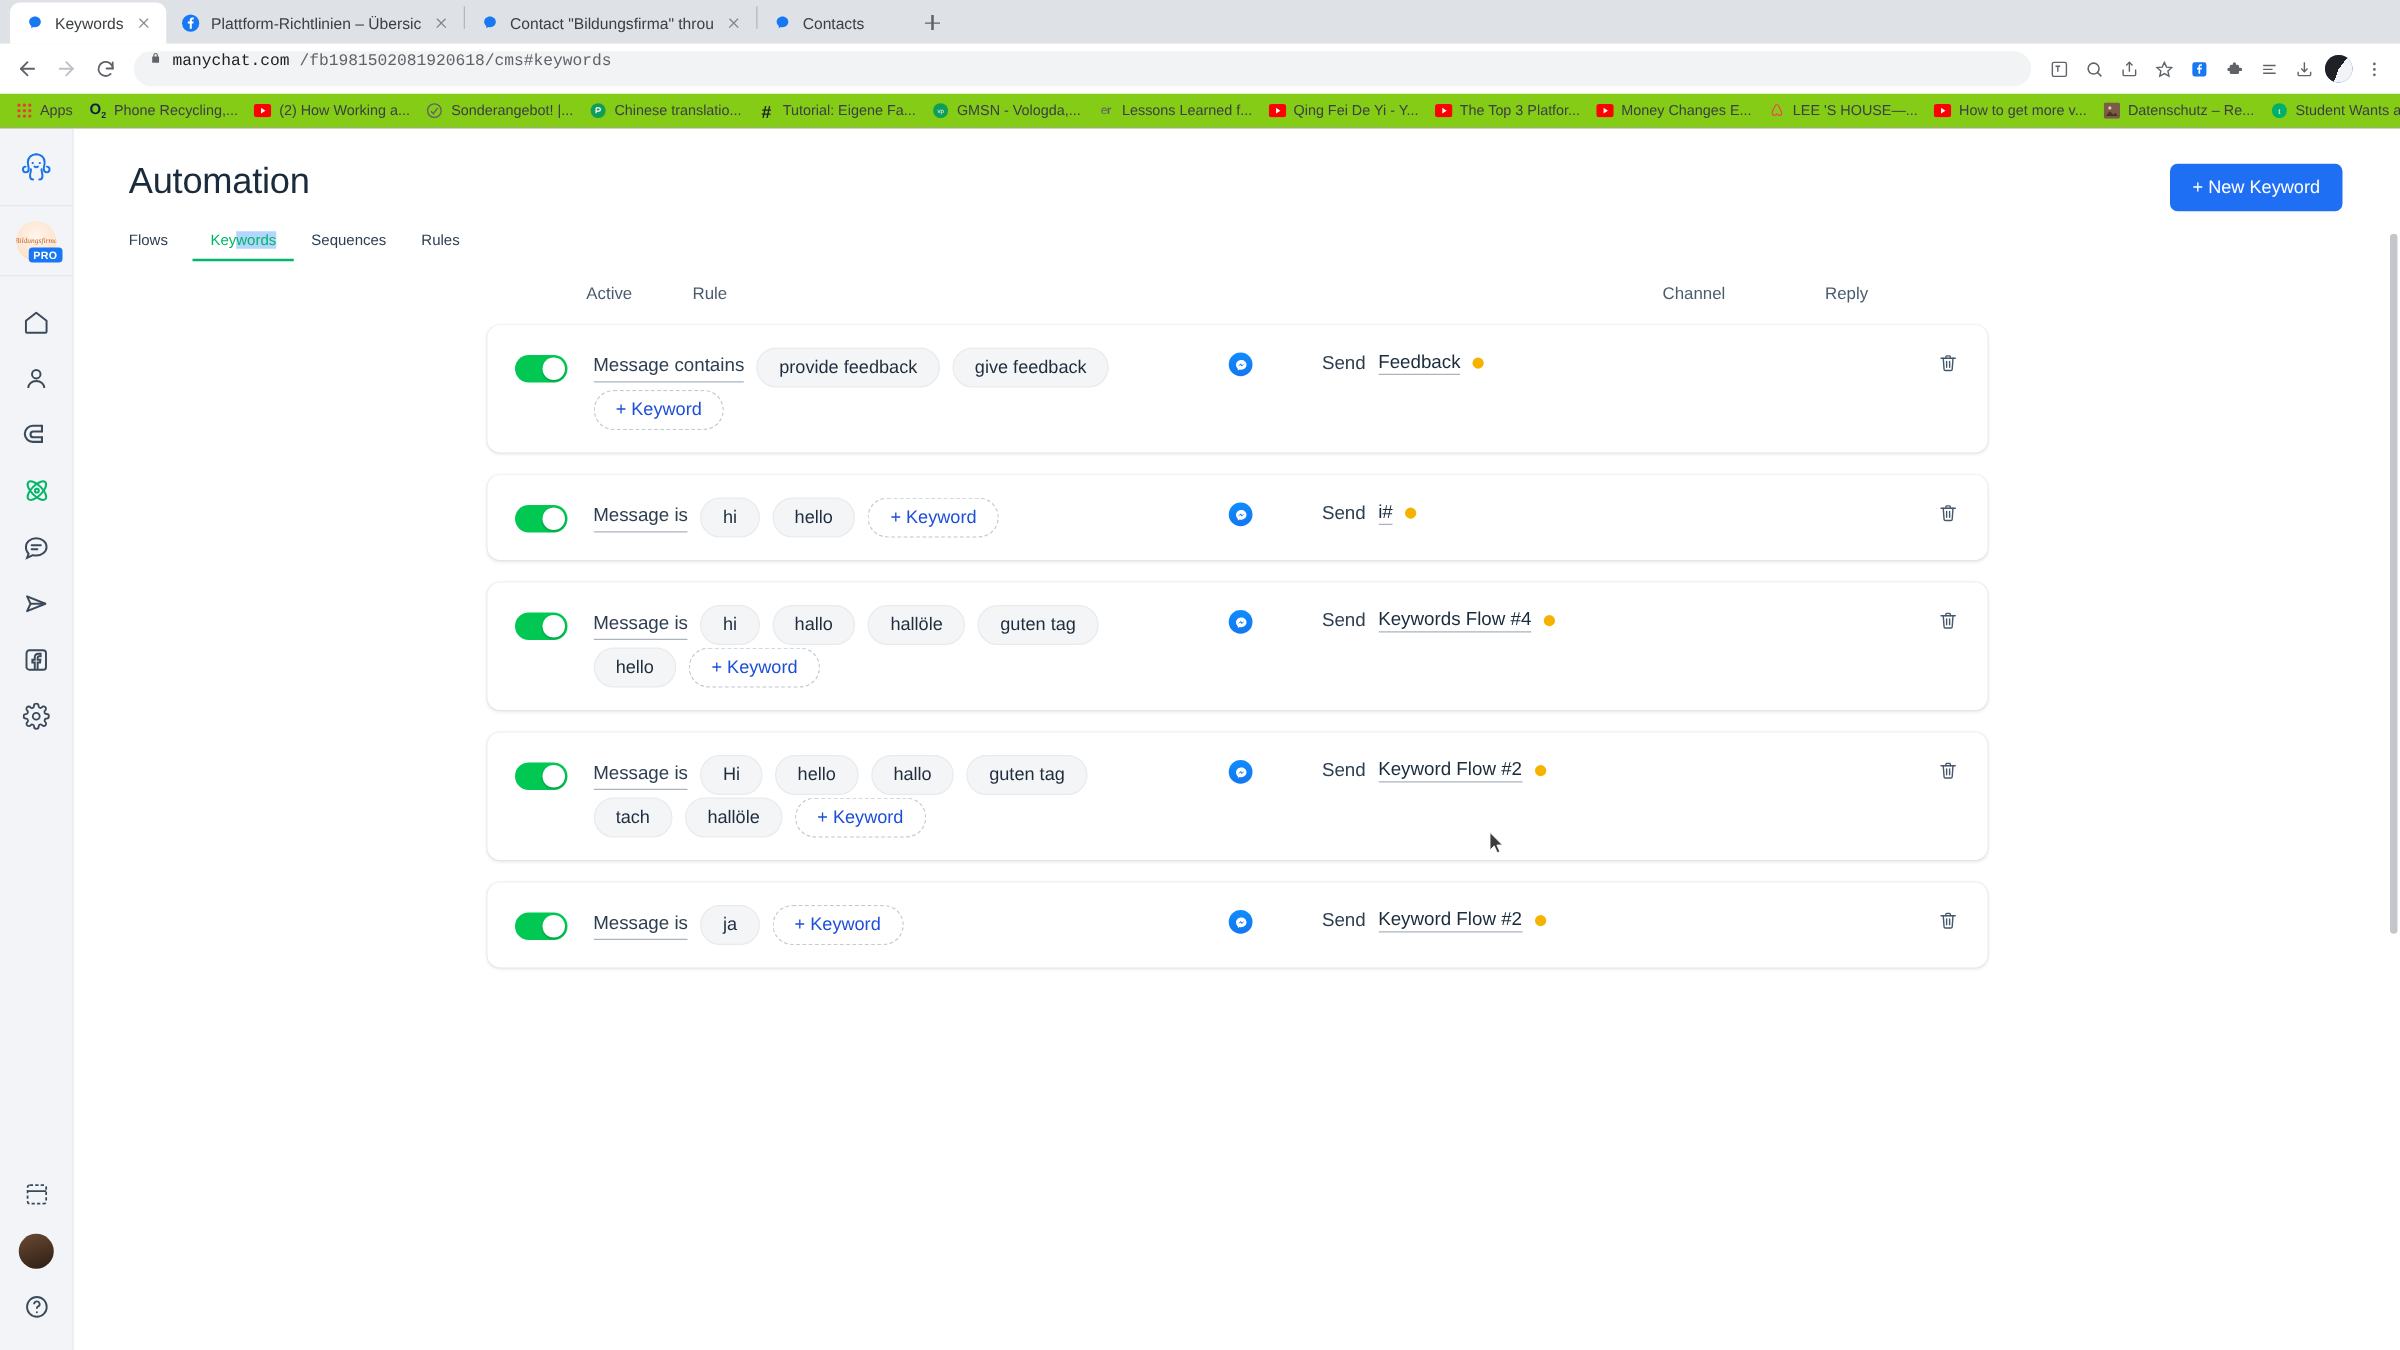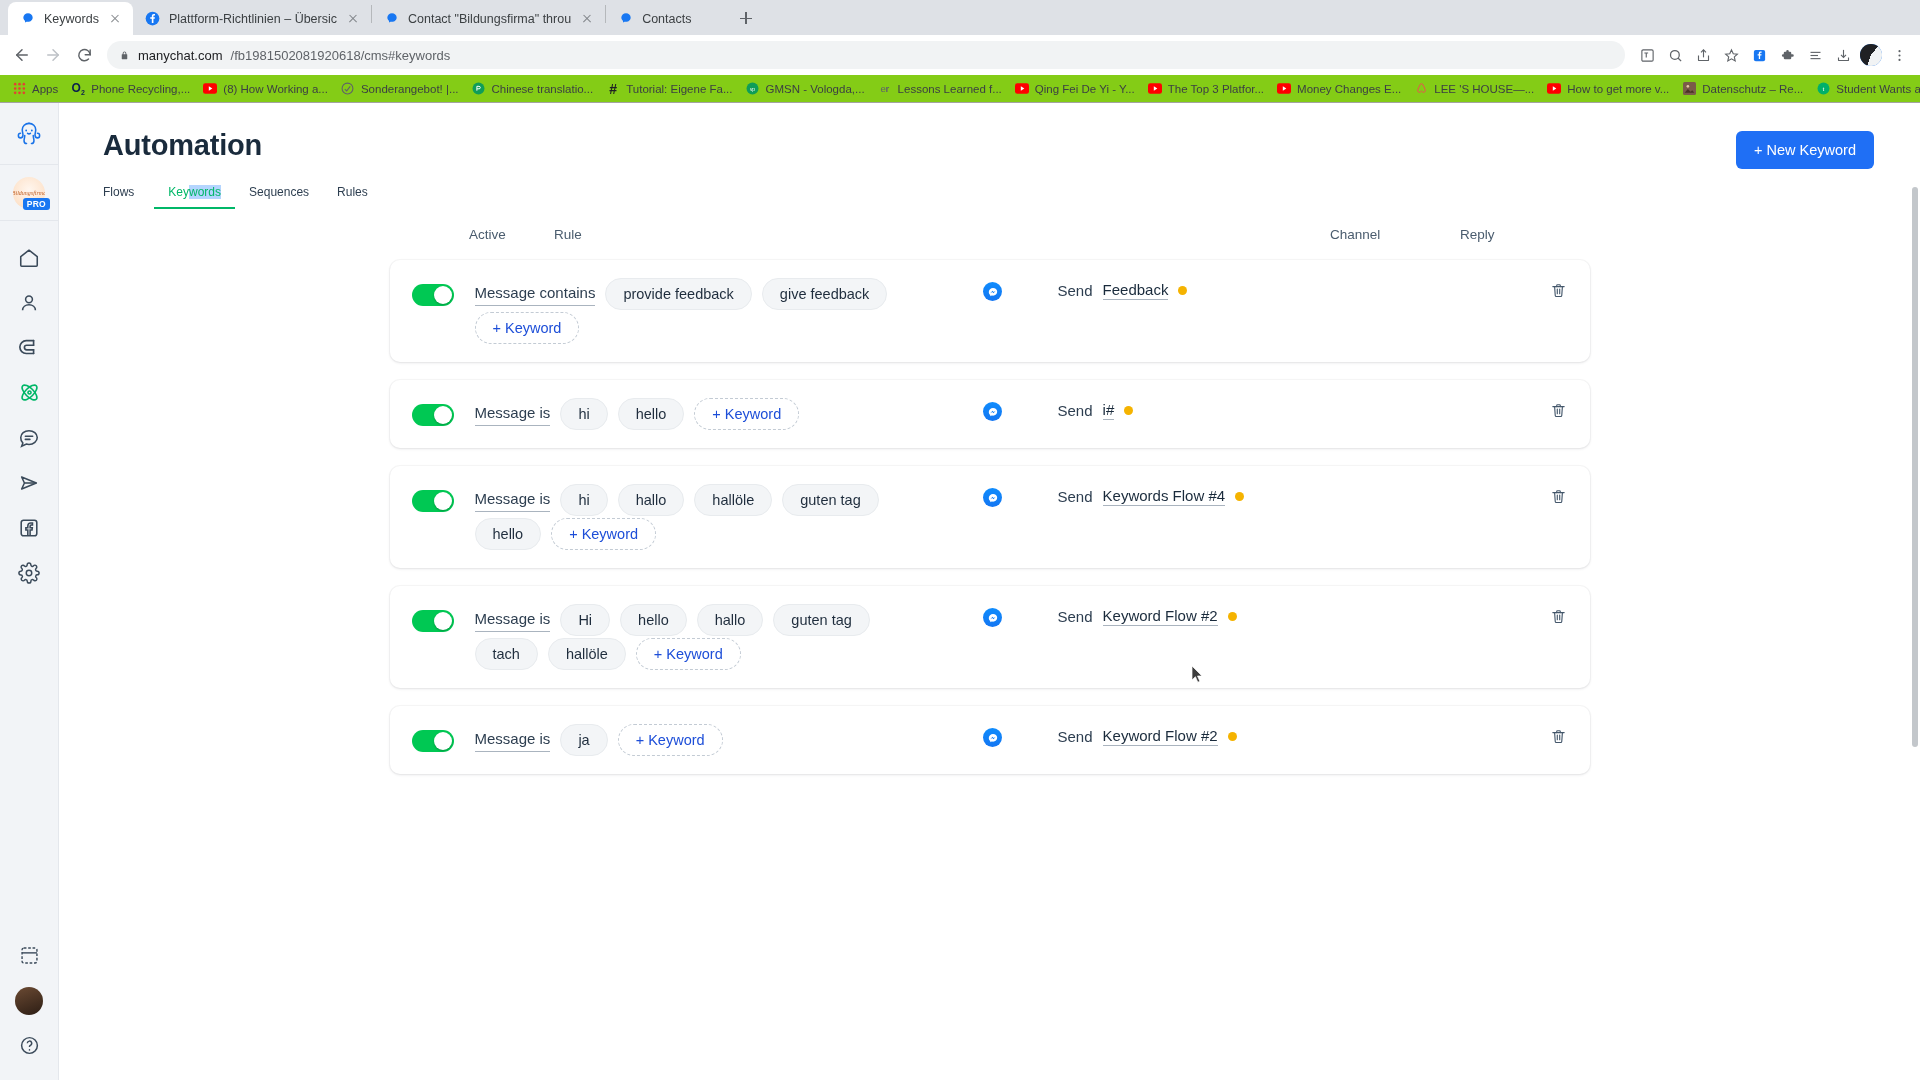--- a/index.html
+++ b/index.html
@@ -48,22 +48,22 @@
   .newtab::after { left: 13.2px; top: 8px; width: 1.6px; height: 12px; }
 
   .toolbar {
     height: 40px; background: #ffffff; display: flex; align-items: center;
     padding: 0 8px; gap: 3px; flex: 0 0 40px;
   }
   .navbtn { width: 28px; height: 28px; display:flex; align-items:center; justify-content:center; border-radius:50%; color:#5f6368; }
   .navbtn.disabled { color: #bdc1c6; }
   .omnibox {
     flex: 1; height: 28px; background: #f1f3f4; border-radius: 14px;
-    display: flex; align-items: center; padding: 0 12px; gap: 8px;
-    margin: 0 6px; font-size: 13px; color: #202124;
+    display: flex; padding: 0 12px; gap: 8px;
+    margin: 0 6px; font-size: 13px; color: #202124; font-family: Liberation Mono, monospace;
   }
   .omnibox .url-host { color: #202124; }
   .omnibox .url-path { color: #5f6368; }
   .tbicons { display: flex; align-items: center; gap: 2px; }
   .tbicon { width: 26px; height: 26px; display:flex; align-items:center; justify-content:center; color:#5f6368; }
   .avatar-chrome { width: 22px; height: 22px; border-radius: 50%; background: #1a73e8; position: relative; overflow: hidden; }
   .avatar-chrome::after { content:""; position:absolute; left:0; top:0; width:100%; height:100%;
      background: conic-gradient(from 200deg, #202124 0 55%, #f1f3f4 55% 100%); }
 
   .bookmarks {
@@ -101,21 +101,21 @@
   .sb-item { width: 59px; height: 45px; display:flex; align-items:center; justify-content:center; color:#3b4a5a; }
   .sb-item.active { color: #00b768; }
   .sb-bottom { margin-top: auto; display:flex; flex-direction:column; align-items:center; padding-bottom: 12px; gap: 0; }
   .sb-avatar { width: 28px; height: 28px; border-radius: 50%; overflow: hidden;
       background: linear-gradient(160deg,#6b4a33,#2c1d14); }
 
   .content { flex: 1; min-width: 0; position: relative; overflow: hidden; background: #fff; }
   .content-inner { position: absolute; inset: 0; overflow: hidden; }
 
   .page-head { padding: 26px 0 0 44px; display:flex; align-items:flex-start; }
-  .page-title { font-size: 29px; color: #1a2b3c; font-weight: bold; letter-spacing: -.2px; }
+  .page-title { font-size: 29px; color: #1a2b3c; font-weight: normal; letter-spacing: -.2px; }
   .new-kw-btn {
     margin-left: auto; margin-right: 46px; margin-top: 2px;
     background: #1f6ff5; color: #fff; border: none; border-radius: 6px;
     padding: 0 18px; height: 38px; font-size: 14.5px; font-family: inherit;
     display: flex; align-items: center; white-space: nowrap;
   }
 
   .tabs { padding-left: 44px; display: flex; gap: 0; margin-top: 16px; }
   .ntab { padding: 0 14px 10px 14px; font-size: 12px; color: #2d3e50; position: relative; white-space: nowrap; }
   .ntab:first-child { padding-left: 0; margin-right: 6px; }
@@ -355,21 +355,21 @@
         </span>
         <span>Phone Recycling,...</span>
       </div>
       <div class="bm">
         <span class="bm-ico">
           <svg width="14" height="11" viewBox="0 0 24 18">
             <rect width="24" height="18" rx="4" fill="#ff0000"></rect>
             <path d="M10 5l6 4-6 4z" fill="#fff"></path>
           </svg>
         </span>
-        <span>(8) How Working a...</span>
+        <span>(2) How Working a...</span>
       </div>
       <div class="bm">
         <span class="bm-ico">
           <svg width="13" height="13" viewBox="0 0 24 24" fill="none" stroke="#5f6368" stroke-width="2">
             <circle cx="12" cy="12" r="10"></circle>
             <path d="M7 13l3.5 3.5L17 8"></path>
           </svg>
         </span>
         <span>Sonderangebot! |...</span>
       </div>

